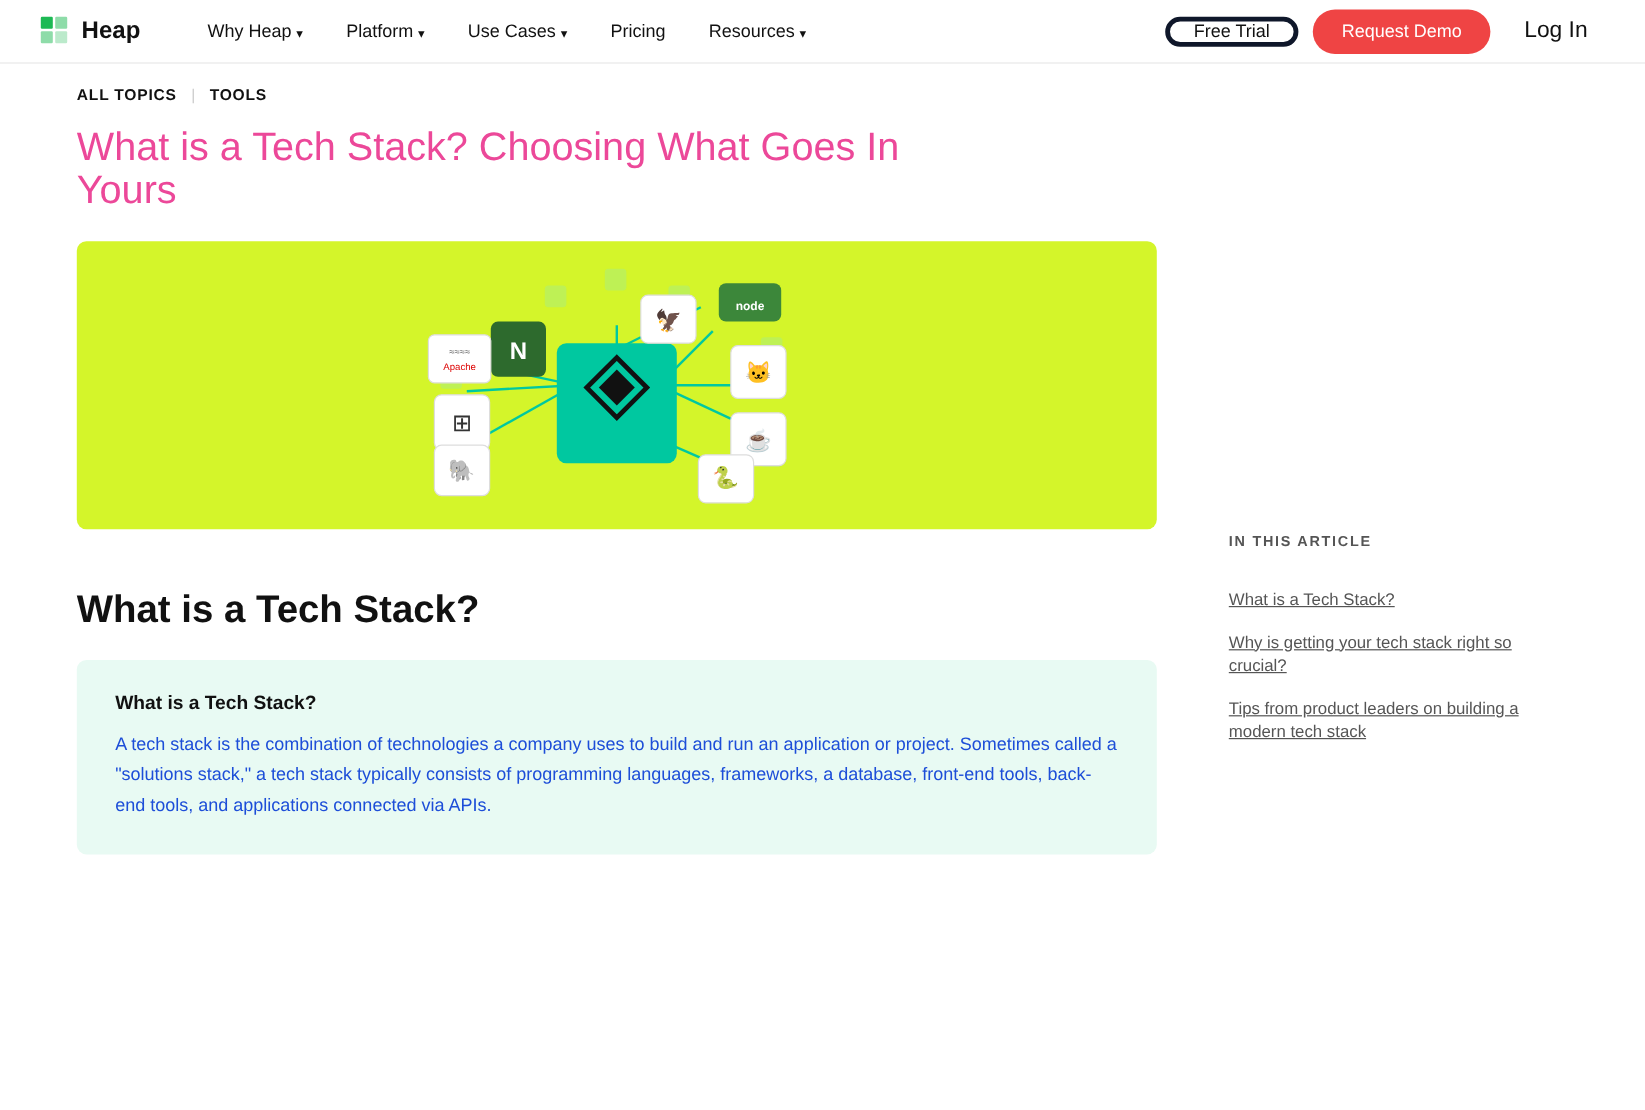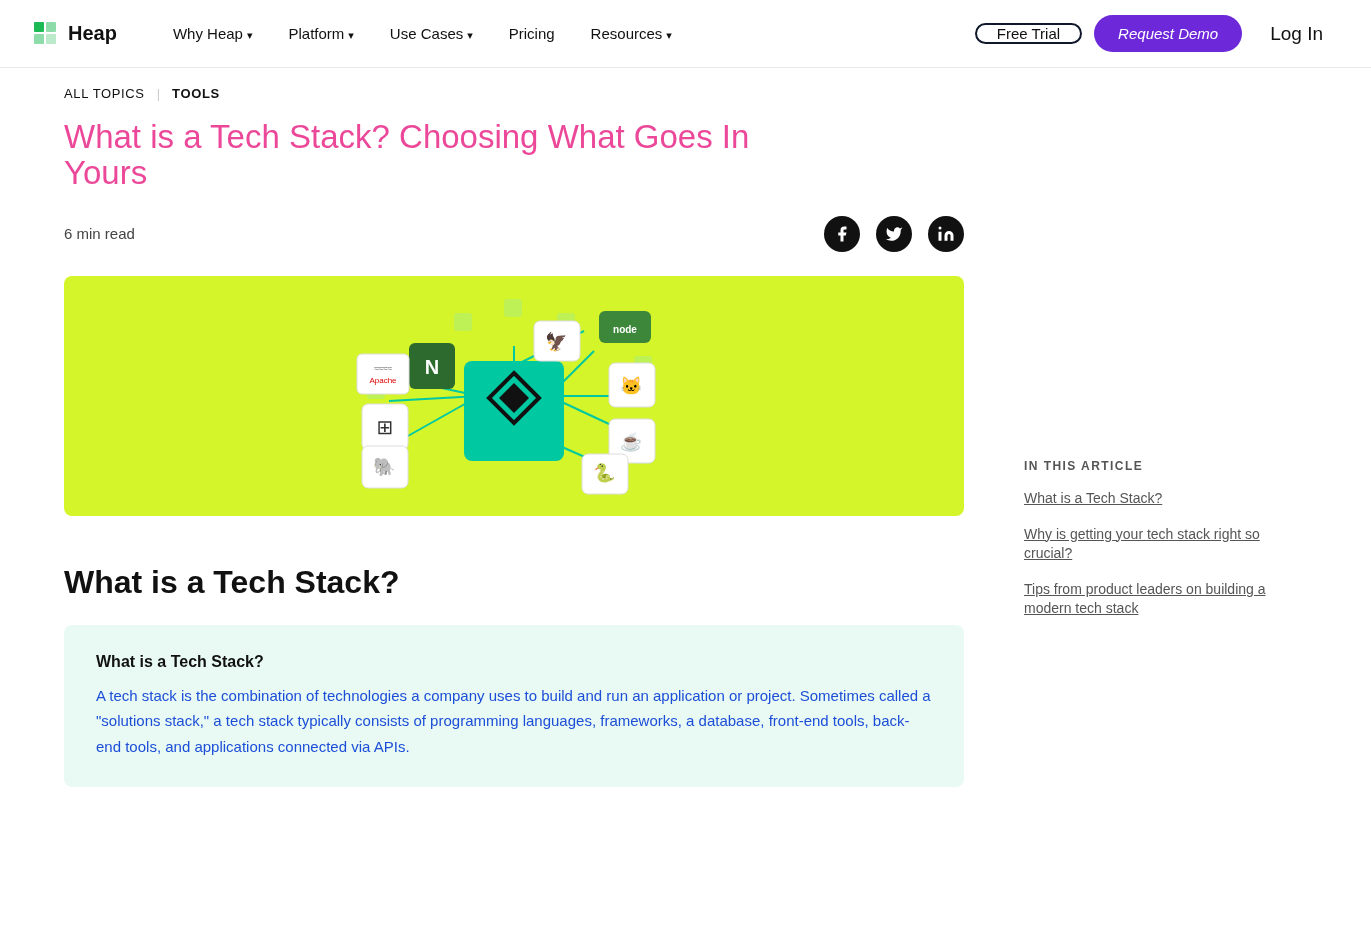--- a/index.html
+++ b/index.html
@@ -3,21 +3,21 @@
   <meta charset="utf-8">
   <style>
     * { margin: 0; padding: 0; box-sizing: border-box; }
     body { font-family: -apple-system, BlinkMacSystemFont, 'Segoe UI', sans-serif; background: #fff; color: #111; }
 
     
     nav {
       display: flex;
       align-items: center;
       padding: 0 32px;
-      height: 68px;
+      height: 53px;
       border-bottom: 1px solid #e8e8e8;
       position: sticky;
       top: 0;
       background: #fff;
       z-index: 100;
     }
     .nav-logo {
       display: flex;
       align-items: center;
       gap: 8px;
@@ -49,59 +49,58 @@
       border-radius: 4px;
       text-decoration: none;
     }
     .nav-link .chevron { font-size: 11px; }
     .nav-actions {
       display: flex;
       align-items: center;
       gap: 12px;
     }
     .btn-free-trial {
-      border: 2px solid #0f172a;
+      border: 4px solid #0f172a;
       background: #fff;
       color: #111;
       padding: 0 20px;
       border-radius: 25px;
       font-size: 15px;
       font-weight: 500;
       cursor: pointer;
     }
     .btn-request-demo {
       border: none;
-      background: #6d28d9;
+      background: #ef4444;
       color: #fff;
       padding: 10px 24px;
       border-radius: 25px;
       font-size: 15px;
       font-weight: 500;
       cursor: pointer;
-      font-style: italic;
     }
     .btn-login {
       background: none;
       border: none;
       font-size: 19px;
       color: #111;
       cursor: pointer;
       padding: 8px 16px;
     }
 
     
     .breadcrumb {
       padding: 18px 64px;
       display: flex;
       align-items: center;
       gap: 12px;
     }
     .breadcrumb-link {
       font-size: 13px;
-      font-weight: 400;
+      font-weight: 700;
       color: #111;
       text-decoration: none;
       letter-spacing: 0.05em;
       text-transform: uppercase;
     }
     .breadcrumb-sep {
       color: #ccc;
       font-size: 13px;
     }
     .breadcrumb-current {
@@ -209,21 +208,21 @@
       color: #1d4ed8;
     }
 
     
     .toc-heading {
       font-size: 12px;
       font-weight: 700;
       color: #555;
       letter-spacing: 0.12em;
       text-transform: uppercase;
-      margin-bottom: 16px;
+      margin-bottom: 32px;
     }
     .toc-link {
       display: block;
       font-size: 14px;
       color: #555;
       text-decoration: underline;
       margin-bottom: 16px;
       line-height: 1.4;
       cursor: pointer;
     }
@@ -275,41 +274,20 @@
   <a class="breadcrumb-link">ALL TOPICS</a>
   <span class="breadcrumb-sep">|</span>
   <span class="breadcrumb-current">TOOLS</span>
 </div>
 
 <div class="page-layout">
   <div class="article-main">
 
     <h1 class="article-title">What is a Tech Stack? Choosing What Goes In Yours</h1>
 
-    <div class="article-meta">
-      <span class="read-time">6 min read</span>
-      <div class="social-icons">
-        <div class="social-icon">
-          <svg width="18" height="18" viewBox="0 0 24 24" fill="white">
-            <path d="M18 2h-3a5 5 0 0 0-5 5v3H7v4h3v8h4v-8h3l1-4h-4V7a1 1 0 0 1 1-1h3z"></path>
-          </svg>
-        </div>
-        <div class="social-icon">
-          <svg width="18" height="18" viewBox="0 0 24 24" fill="white">
-            <path d="M23 3a10.9 10.9 0 0 1-3.14 1.53 4.48 4.48 0 0 0-7.86 3v1A10.66 10.66 0 0 1 3 4s-4 9 5 13a11.64 11.64 0 0 1-7 2c9 5 20 0 20-11.5a4.5 4.5 0 0 0-.08-.83A7.72 7.72 0 0 0 23 3z"></path>
-          </svg>
-        </div>
-        <div class="social-icon">
-          <svg width="18" height="18" viewBox="0 0 24 24" fill="white">
-            <path d="M16 8a6 6 0 0 1 6 6v7h-4v-7a2 2 0 0 0-2-2 2 2 0 0 0-2 2v7h-4v-7a6 6 0 0 1 6-6zM2 9h4v12H2z"></path>
-            <circle cx="4" cy="4" r="2"></circle>
-          </svg>
-        </div>
-      </div>
-    </div>
 
     <div class="hero-image">
 
       <svg width="600" height="210" viewBox="0 0 600 210">
 
         <line x1="265" y1="105" x2="195" y2="90" stroke="#00c8a0" stroke-width="2"></line>
         <line x1="265" y1="105" x2="175" y2="110" stroke="#00c8a0" stroke-width="2"></line>
         <line x1="265" y1="105" x2="185" y2="150" stroke="#00c8a0" stroke-width="2"></line>
         <line x1="335" y1="105" x2="380" y2="60" stroke="#00c8a0" stroke-width="2"></line>
         <line x1="335" y1="105" x2="410" y2="105" stroke="#00c8a0" stroke-width="2"></line>

